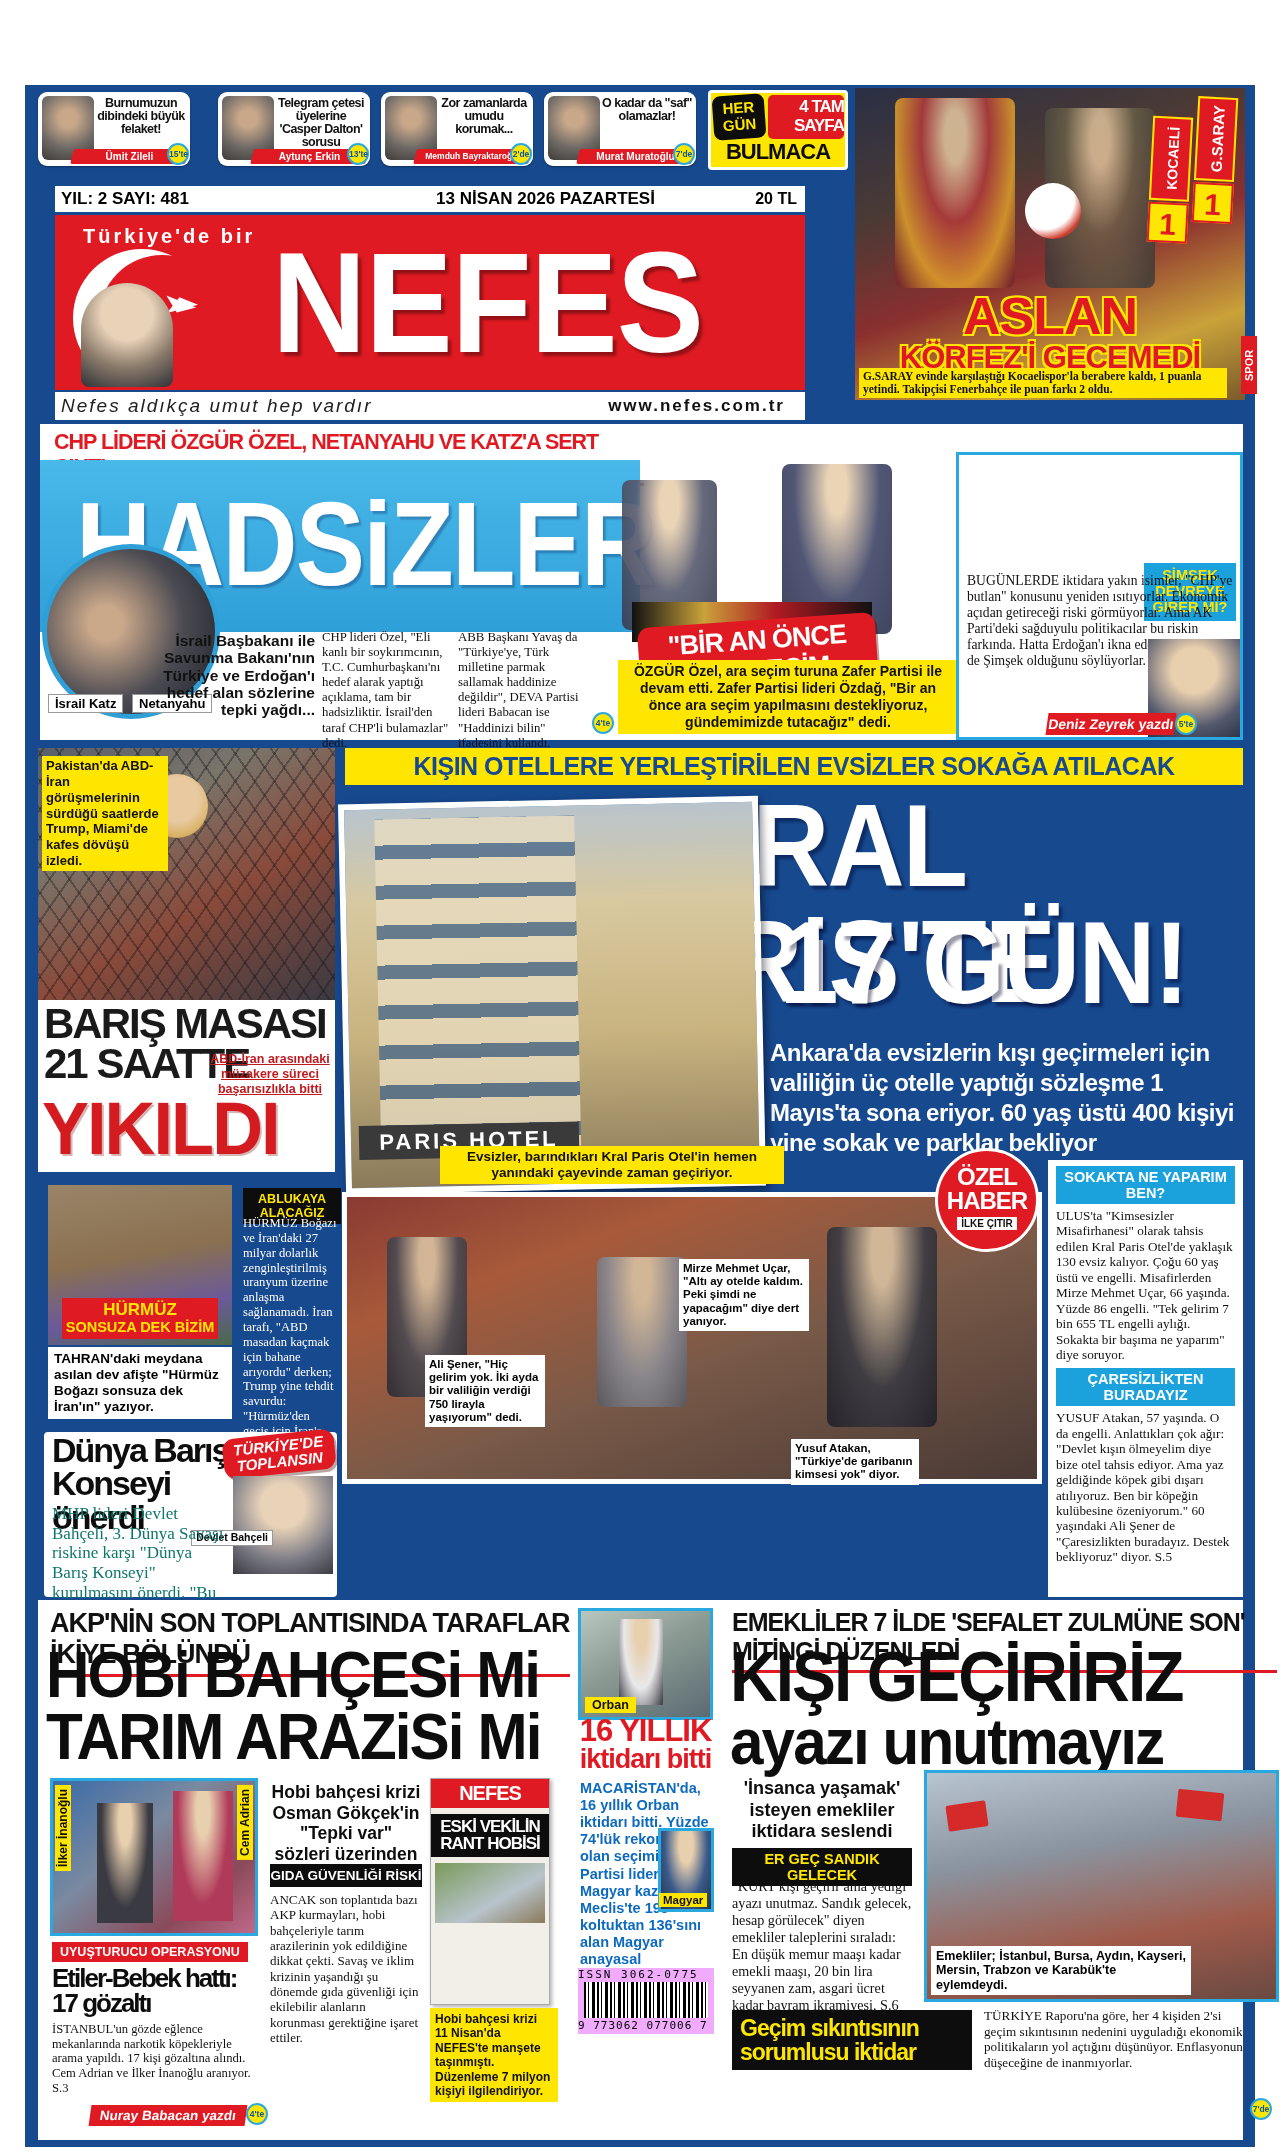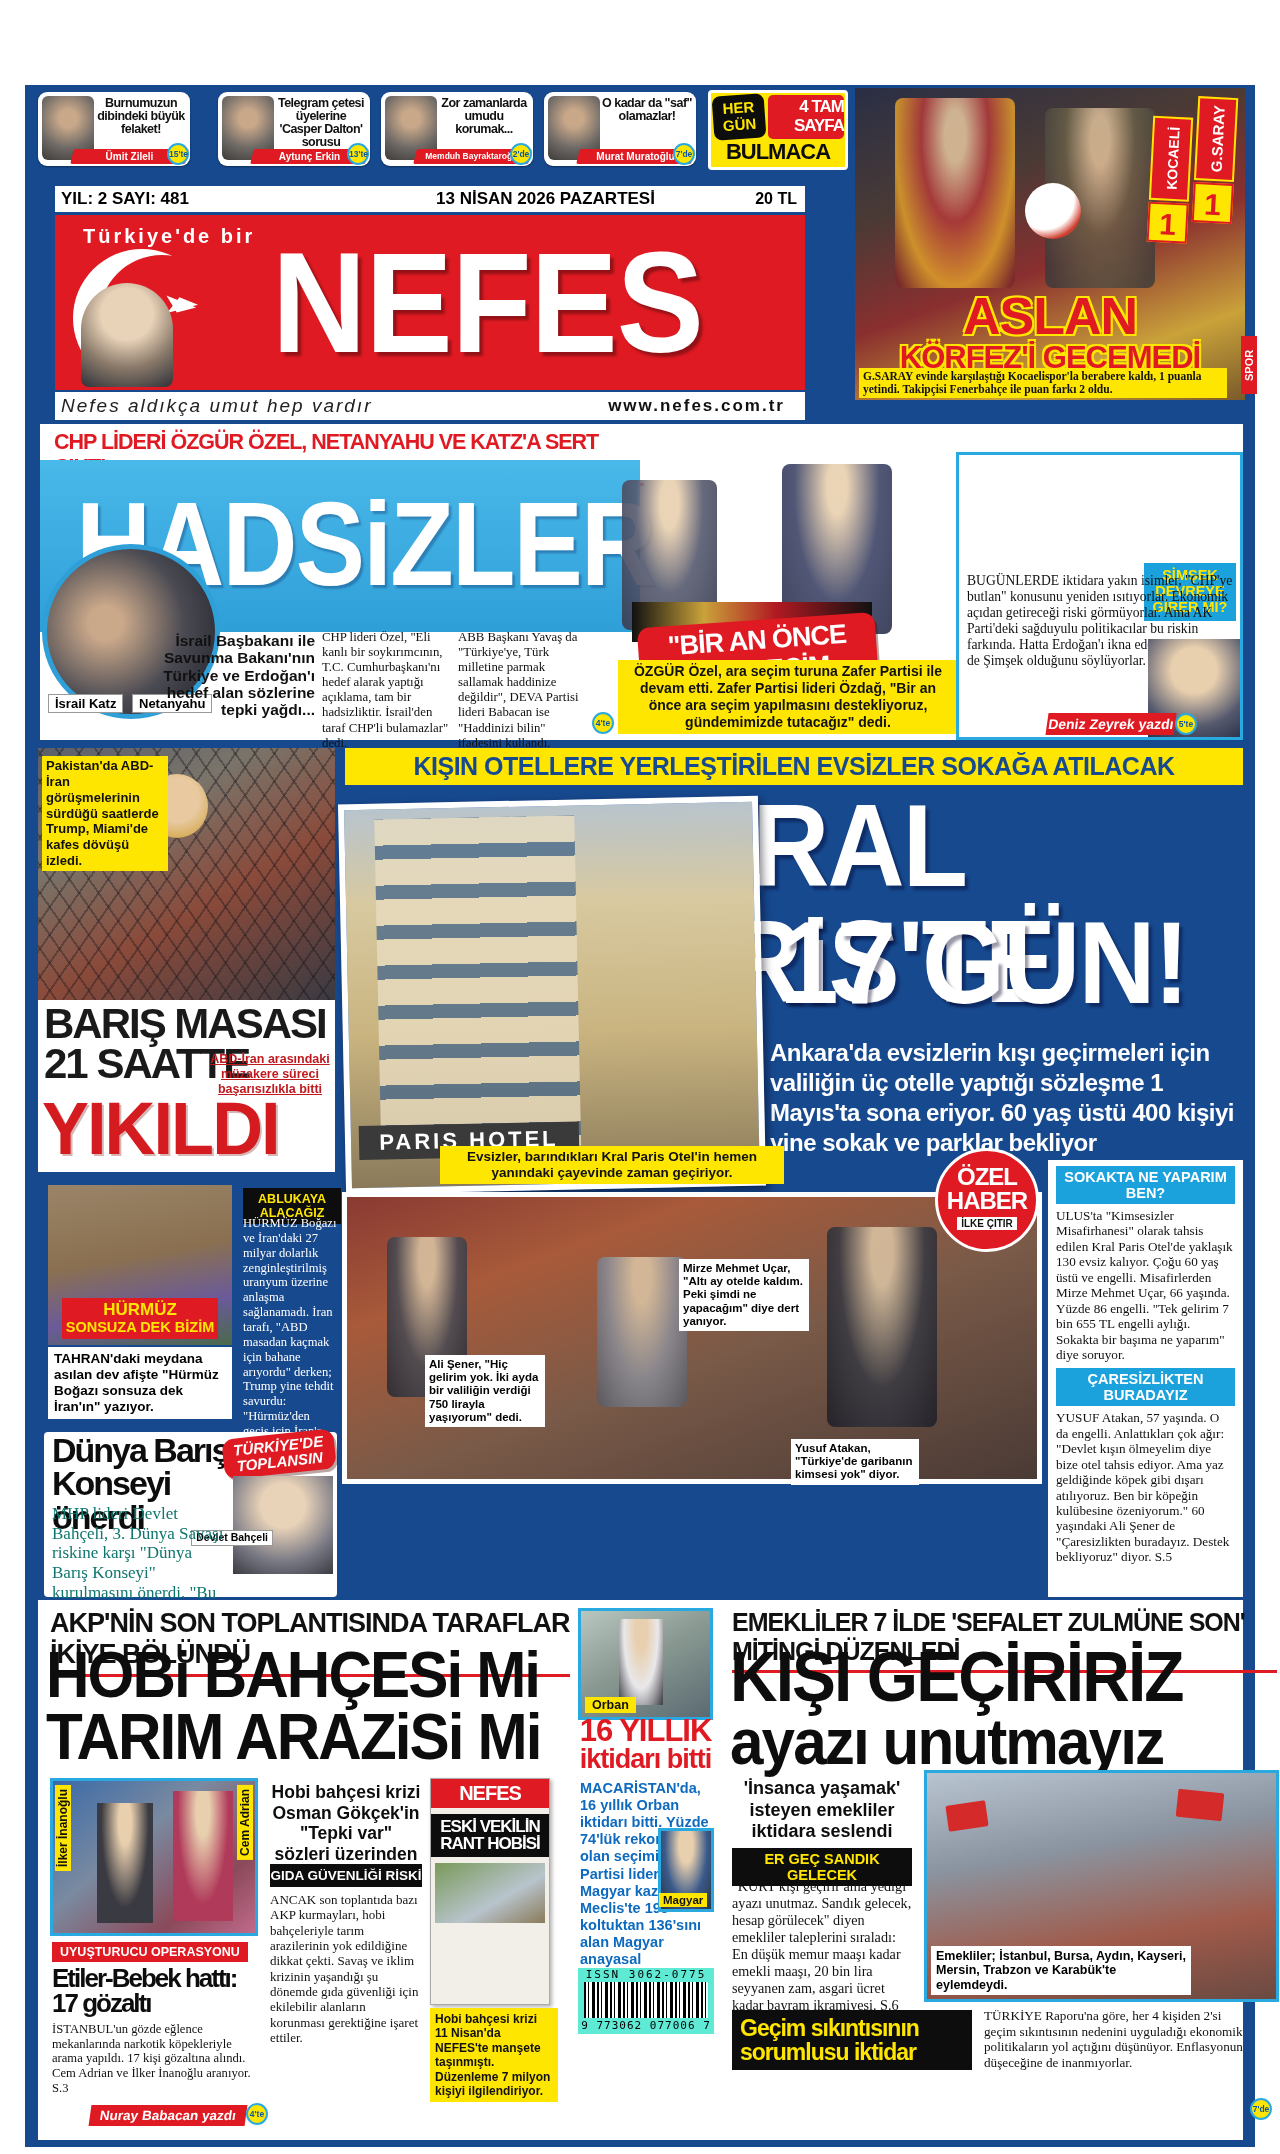--- a/index.html
+++ b/index.html
@@ -257,21 +257,21 @@
   <div class="abs" style="left:540px;top:8px;width:135px;height:112px;background:linear-gradient(150deg,#b8c8c0 0%,#8a9a92 45%,#5a6a72 100%);border:3px solid #2aa9e0;box-sizing:border-box">
     <div class="abs" style="left:38px;top:8px;width:44px;height:86px;background:radial-gradient(ellipse at 50% 14%,#e8cfae 18%,#e8e8ea 55%,#4a4a52 95%)"></div>
     <div class="abs ylabel" style="left:4px;bottom:4px;font-size:12.5px;padding:1px 7px">Orban</div>
   </div>
   <div class="abs center" style="left:540px;top:116px;width:135px;font-weight:900;font-size:31px;letter-spacing:-1px;color:#e01a22;line-height:.95">16 YILLIK</div>
   <div class="abs center" style="left:540px;top:146px;width:135px;font-weight:900;font-size:27px;letter-spacing:-1px;color:#e01a22;line-height:1">iktidarı bitti</div>
   <div class="abs bold" style="left:542px;top:180px;width:133px;font-size:14.5px;line-height:1.18;color:#0e6abf">MACARİSTAN'da, 16 yıllık Orban iktidarı bitti. Yüzde 74'lük rekor katılım olan seçimi, Tisza Partisi lideri Magyar kazandı. Meclis'te 199 koltuktan 136'sını alan Magyar anayasal çoğunluğu elde etti. S.15</div>
   <div class="abs" style="left:620px;top:228px;width:56px;height:84px;background:radial-gradient(ellipse at 50% 18%,#e8cfae 20%,#3a5a8a 60%,#2a3a52 95%);border:3px solid #2aa9e0;box-sizing:border-box">
     <div class="abs ylabel" style="left:-2px;bottom:2px;font-size:11.5px;padding:1px 4px">Magyar</div>
   </div>
-  <div class="abs" style="left:540px;top:368px;width:136px;height:66px;background:#5eead4;text-align:center">
+  <div class="abs" style="left:540px;top:368px;width:136px;height:66px;background:#f0abfc;">
     <div style="font-family:'DejaVu Sans Mono',monospace;font-size:11px;letter-spacing:2px">ISSN 3062-0775</div>
     <div class="barcode" style="height:36px;margin:1px 6px"></div>
     <div style="font-family:'DejaVu Sans Mono',monospace;font-size:11px;letter-spacing:1px">9 773062 077006 7</div>
   </div>
 
   <div class="abs kicker redline" style="left:694px;top:8px;width:545px;font-size:25px;font-weight:700;letter-spacing:-1px;padding-bottom:4px">EMEKLİLER 7 İLDE 'SEFALET ZULMÜNE SON' MİTİNGİ DÜZENLEDİ</div>
   <div class="abs tight" style="left:692px;top:44px;width:550px;font-weight:900;font-size:70px;line-height:.95;color:#0d0d0d;transform:scaleX(.94);transform-origin:left">KIŞI GEÇİRİRİZ</div>
   <div class="abs tight" style="left:692px;top:112px;width:550px;font-weight:900;font-size:64px;line-height:.95;color:#0d0d0d;transform:scaleX(.94);transform-origin:left">ayazı unutmayız</div>
   <div class="abs bold center" style="left:694px;top:178px;width:180px;font-size:18px;line-height:1.2;color:#0d0d0d">'İnsanca yaşamak' isteyen emekliler iktidara seslendi</div>
   <div class="abs blklab center" style="left:694px;top:248px;width:180px;font-size:14.5px;padding:3px 0">ER GEÇ SANDIK GELECEK</div>

